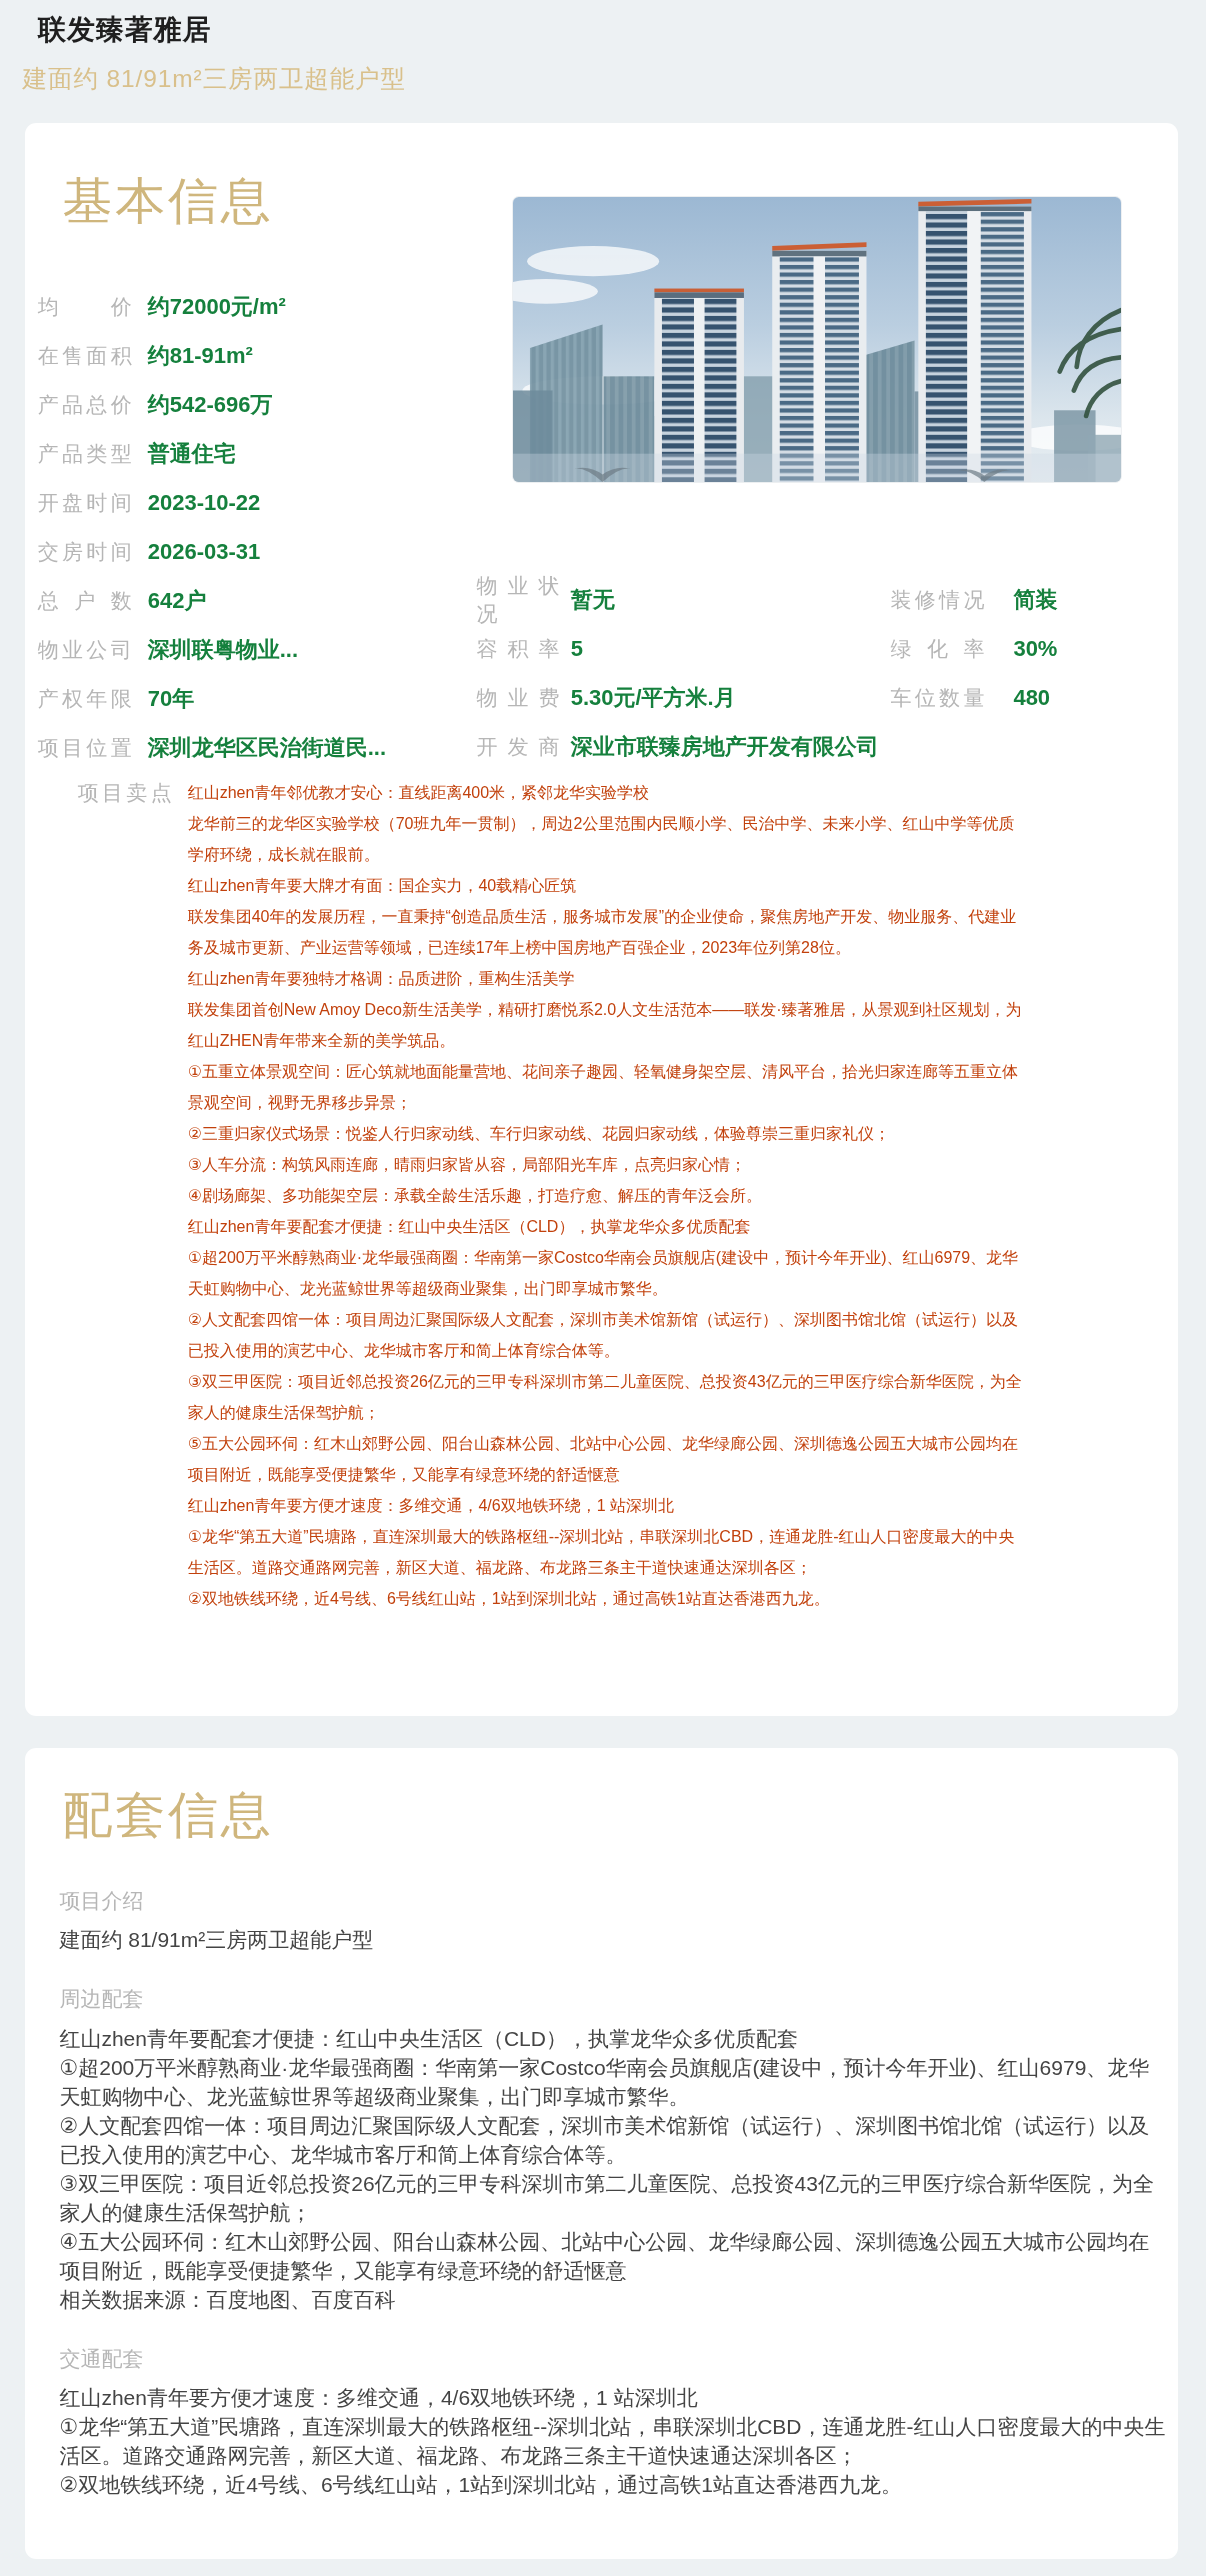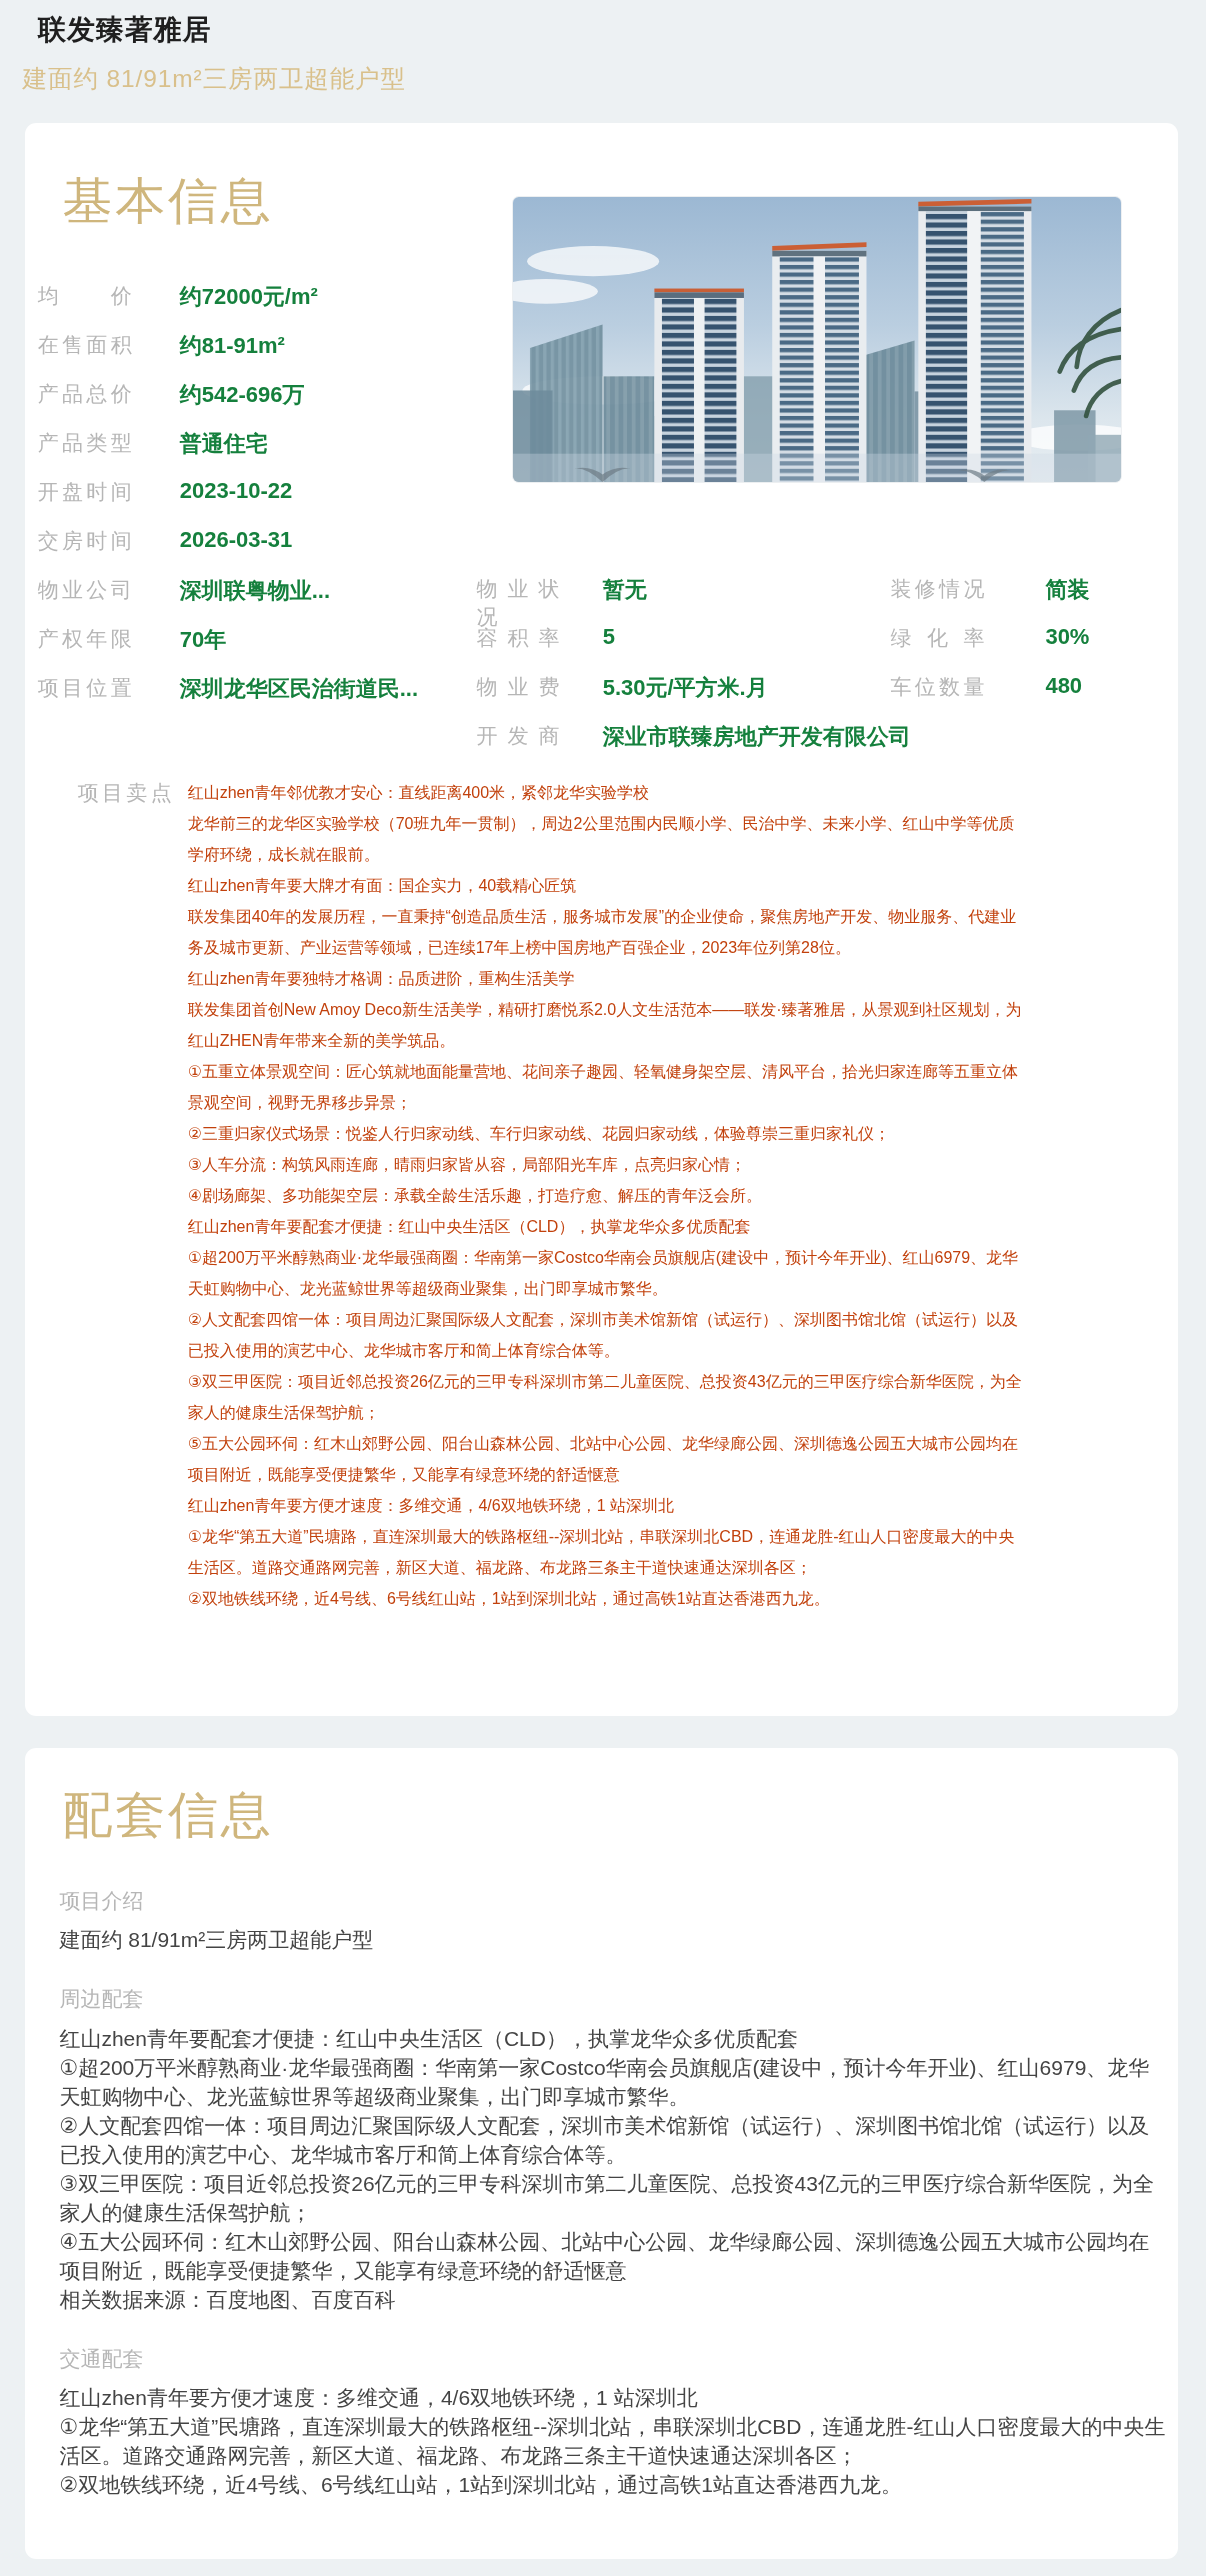--- a/index.html
+++ b/index.html
@@ -13,21 +13,21 @@
   .card1{top:123px;height:1593px;}
   .card2{top:1748px;height:811px;}
   .card-header{position:absolute;left:37px;margin:0;font-size:50px;font-weight:500;color:#cfb67d;letter-spacing:2.8px;}
   .card1 .card-header{top:45px;}
   .card2 .card-header{top:34px;}
 
   .fields{position:absolute;}
   .fields-left{left:12.3px;top:159px;}
   .fields-middle{left:451px;top:452px;}
   .fields-right{left:865px;top:452px;}
-  .row{display:flex;align-items:flex-start;height:49px;gap:32px;}
+  .row{display:flex;align-items:center;height:49px;}
   .lbl{display:inline-block;width:94px;font-size:21px;color:#b6b6b6;text-align:justify;text-align-last:justify;flex-shrink:0;}
   .val{margin-left:16px;font-size:22px;color:#15803d;font-weight:700;white-space:nowrap;}
   .fields-middle .lbl{width:83px;}
   .fields-middle .val{margin-left:11.3px;}
   .fields-right .lbl{width:94px;}
   .fields-right .val{margin-left:29px;}
 
   .selling{position:absolute;left:12.3px;top:654px;display:flex;align-items:flex-start;margin-left:40px;}
   .selling .lbl{line-height:31px;}
   .selling .txt{margin-left:16px;width:839px;font-size:16px;line-height:31px;color:#c2410c;font-weight:500;white-space:pre-line;}
@@ -166,20 +166,24 @@
         <div class="row">
           <span class="lbl">开盘时间</span>
           <span class="val">2023-10-22</span>
         </div>
 
         <div class="row">
           <span class="lbl">交房时间</span>
           <span class="val">2026-03-31</span>
         </div>
 
+        <div class="row">
+          <span class="lbl">总户数</span>
+          <span class="val">642户</span>
+        </div>
 
         <div class="row">
           <span class="lbl">物业公司</span>
           <span class="val">深圳联粤物业...</span>
         </div>
 
         <div class="row">
           <span class="lbl">产权年限</span>
           <span class="val">70年</span>
         </div>

